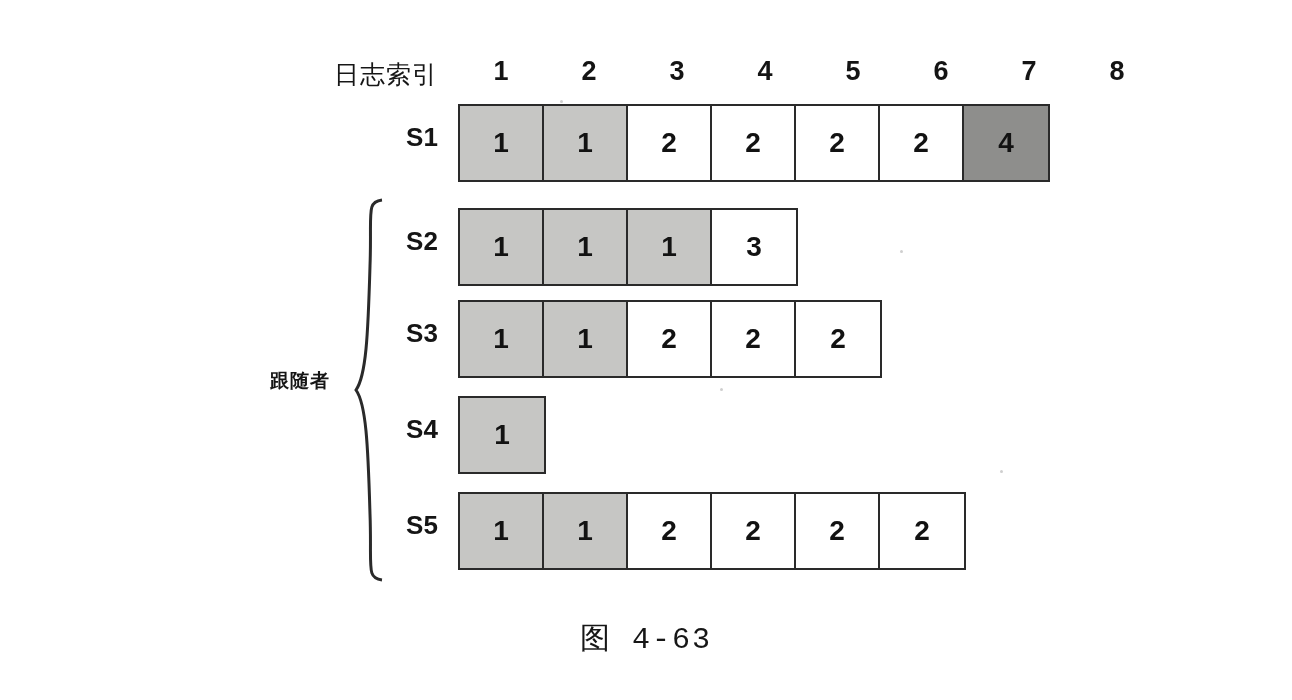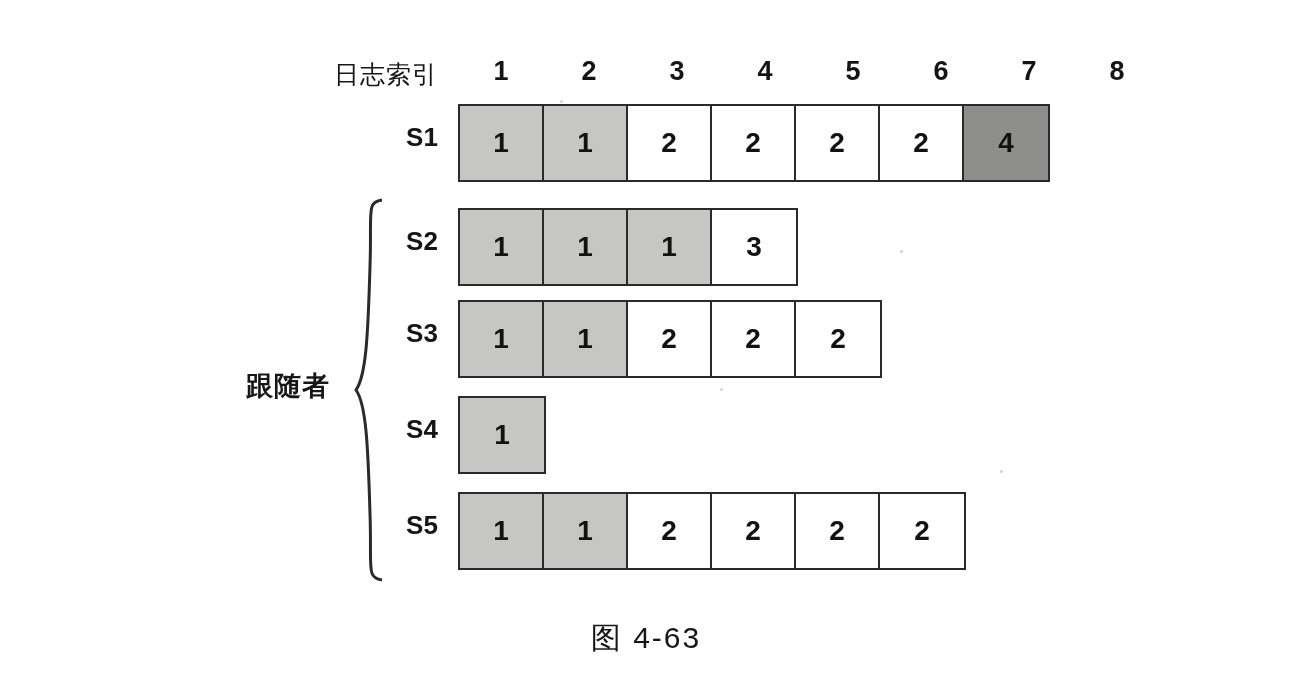--- a/index.html
+++ b/index.html
@@ -59,21 +59,21 @@
     font-weight: bold;
     letter-spacing: 1px;
     color: #161616;
   }
   .follower-label {
     position: absolute;
     left: 150px;
     top: 368px;
     width: 180px;
     text-align: right;
-    font-size: 27px;
+    font-size: 19px;
     font-weight: bold;
     letter-spacing: 1px;
     color: #161616;
   }
 
   
   .brace {
     position: absolute;
     left: 352px;
     top: 196px;
@@ -128,21 +128,21 @@
   }
 
   
   .caption {
     position: absolute;
     left: 0;
     top: 618px;
     width: 1292px;
     text-align: center;
     font-size: 30px;
-    font-family: Liberation Sans, sans-serif;
+    font-family: Liberation Mono, monospace;
     color: #161616;
     letter-spacing: 2px;
   }
 
   
   .speck {
     position: absolute;
     width: 3px;
     height: 3px;
     background: #cfcfcf;

